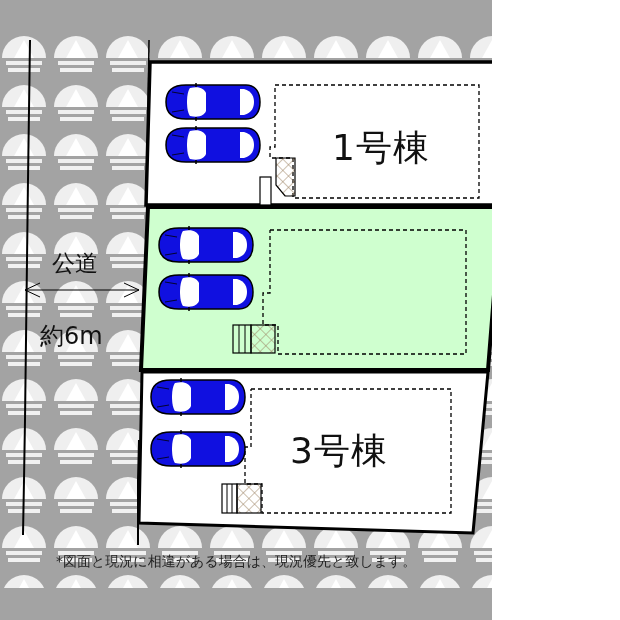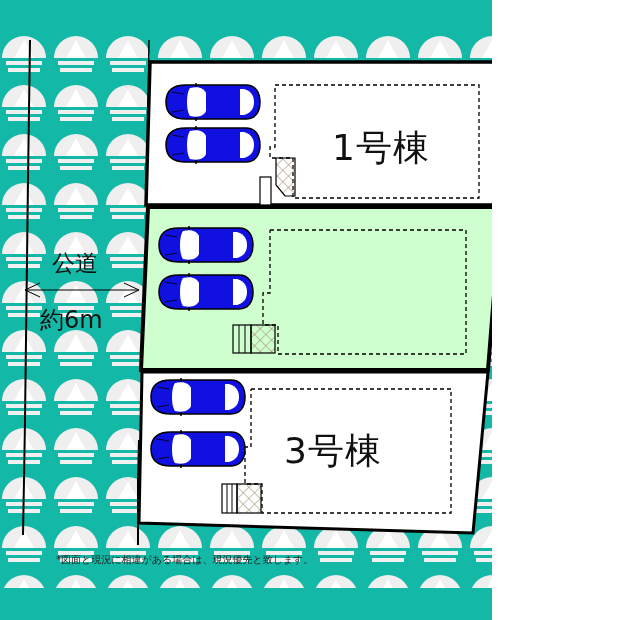--- a/index.html
+++ b/index.html
@@ -1,23 +1,23 @@
 <!DOCTYPE html>
 <html><head>
 <meta charset="utf-8">
 <style>
   html, body { margin: 0; padding: 0; background: #ffffff; }
-  #stage { position: relative; width: 492px; height: 620px; overflow: hidden; background: #14b8a6; font-family: "DejaVu Sans", sans-serif; }
+  #stage { position: relative; width: 492px; height: 620px; overflow: hidden; background: #a3a3a3; font-family: "DejaVu Sans", sans-serif; }
   #watermark { position: absolute; left: 0; top: 0; width: 620px; height: 620px; }
   #plan { position: absolute; left: 0; top: 0; width: 620px; height: 620px; }
   .label { position: absolute; color: #111; white-space: nowrap; }
   .bldg-label { font-size: 36px; letter-spacing: 1px; }
   #road-name { left: 52px; top: 248px; font-size: 23px; }
-  #road-width { left: 40px; top: 304px; font-size: 24px; }
-  #note { left: 56px; top: 553px; font-size: 10px; color: #222; }
+  #road-width { left: 40px; top: 320px; font-size: 24px; }
+  #note { left: 56px; top: 553px; font-size: 14px; color: #222; }
 </style>
 </head>
 <body>
 
 <div id="stage">
 
   <svg id="watermark" viewBox="0 0 620 620">
     <defs>
       <pattern id="wm" x="-2" y="28" width="52" height="49" patternUnits="userSpaceOnUse">
         <path d="M4 30 A22 22 0 0 1 48 30 Z" fill="#efefef"></path>
@@ -94,21 +94,21 @@
     </g>
 
     <g>
       <circle cx="532" cy="456" r="34" fill="#fff" stroke="#000" stroke-width="1.3"></circle>
       <polygon points="541,442 512,477 522,481" fill="#000"></polygon>
       <path d="M514 478 Q517 482 522 481" fill="none" stroke="#000" stroke-width="1"></path>
     </g>
   </svg>
 
   <div class="label bldg-label" style="left:332px;top:124px;">1号棟</div>
-  <div class="label bldg-label" style="left:284px;top:427px;text-align:right;">3号棟</div>
+  <div class="label bldg-label" style="left:290px;top:427px;text-align:right;">3号棟</div>
 
   <div class="label" id="road-name">公道</div>
   <div class="label" id="road-width">約6m</div>
 
   <div class="label" style="left:539px;top:424px;font-size:13px;font-style:italic;font-weight:bold;transform:rotate(25deg);font-family:'DejaVu Serif',serif;">N</div>
 
   <div class="label" id="note">*図面と現況に相違がある場合は、現況優先と致します。</div>
 </div>
 
 </body></html>

